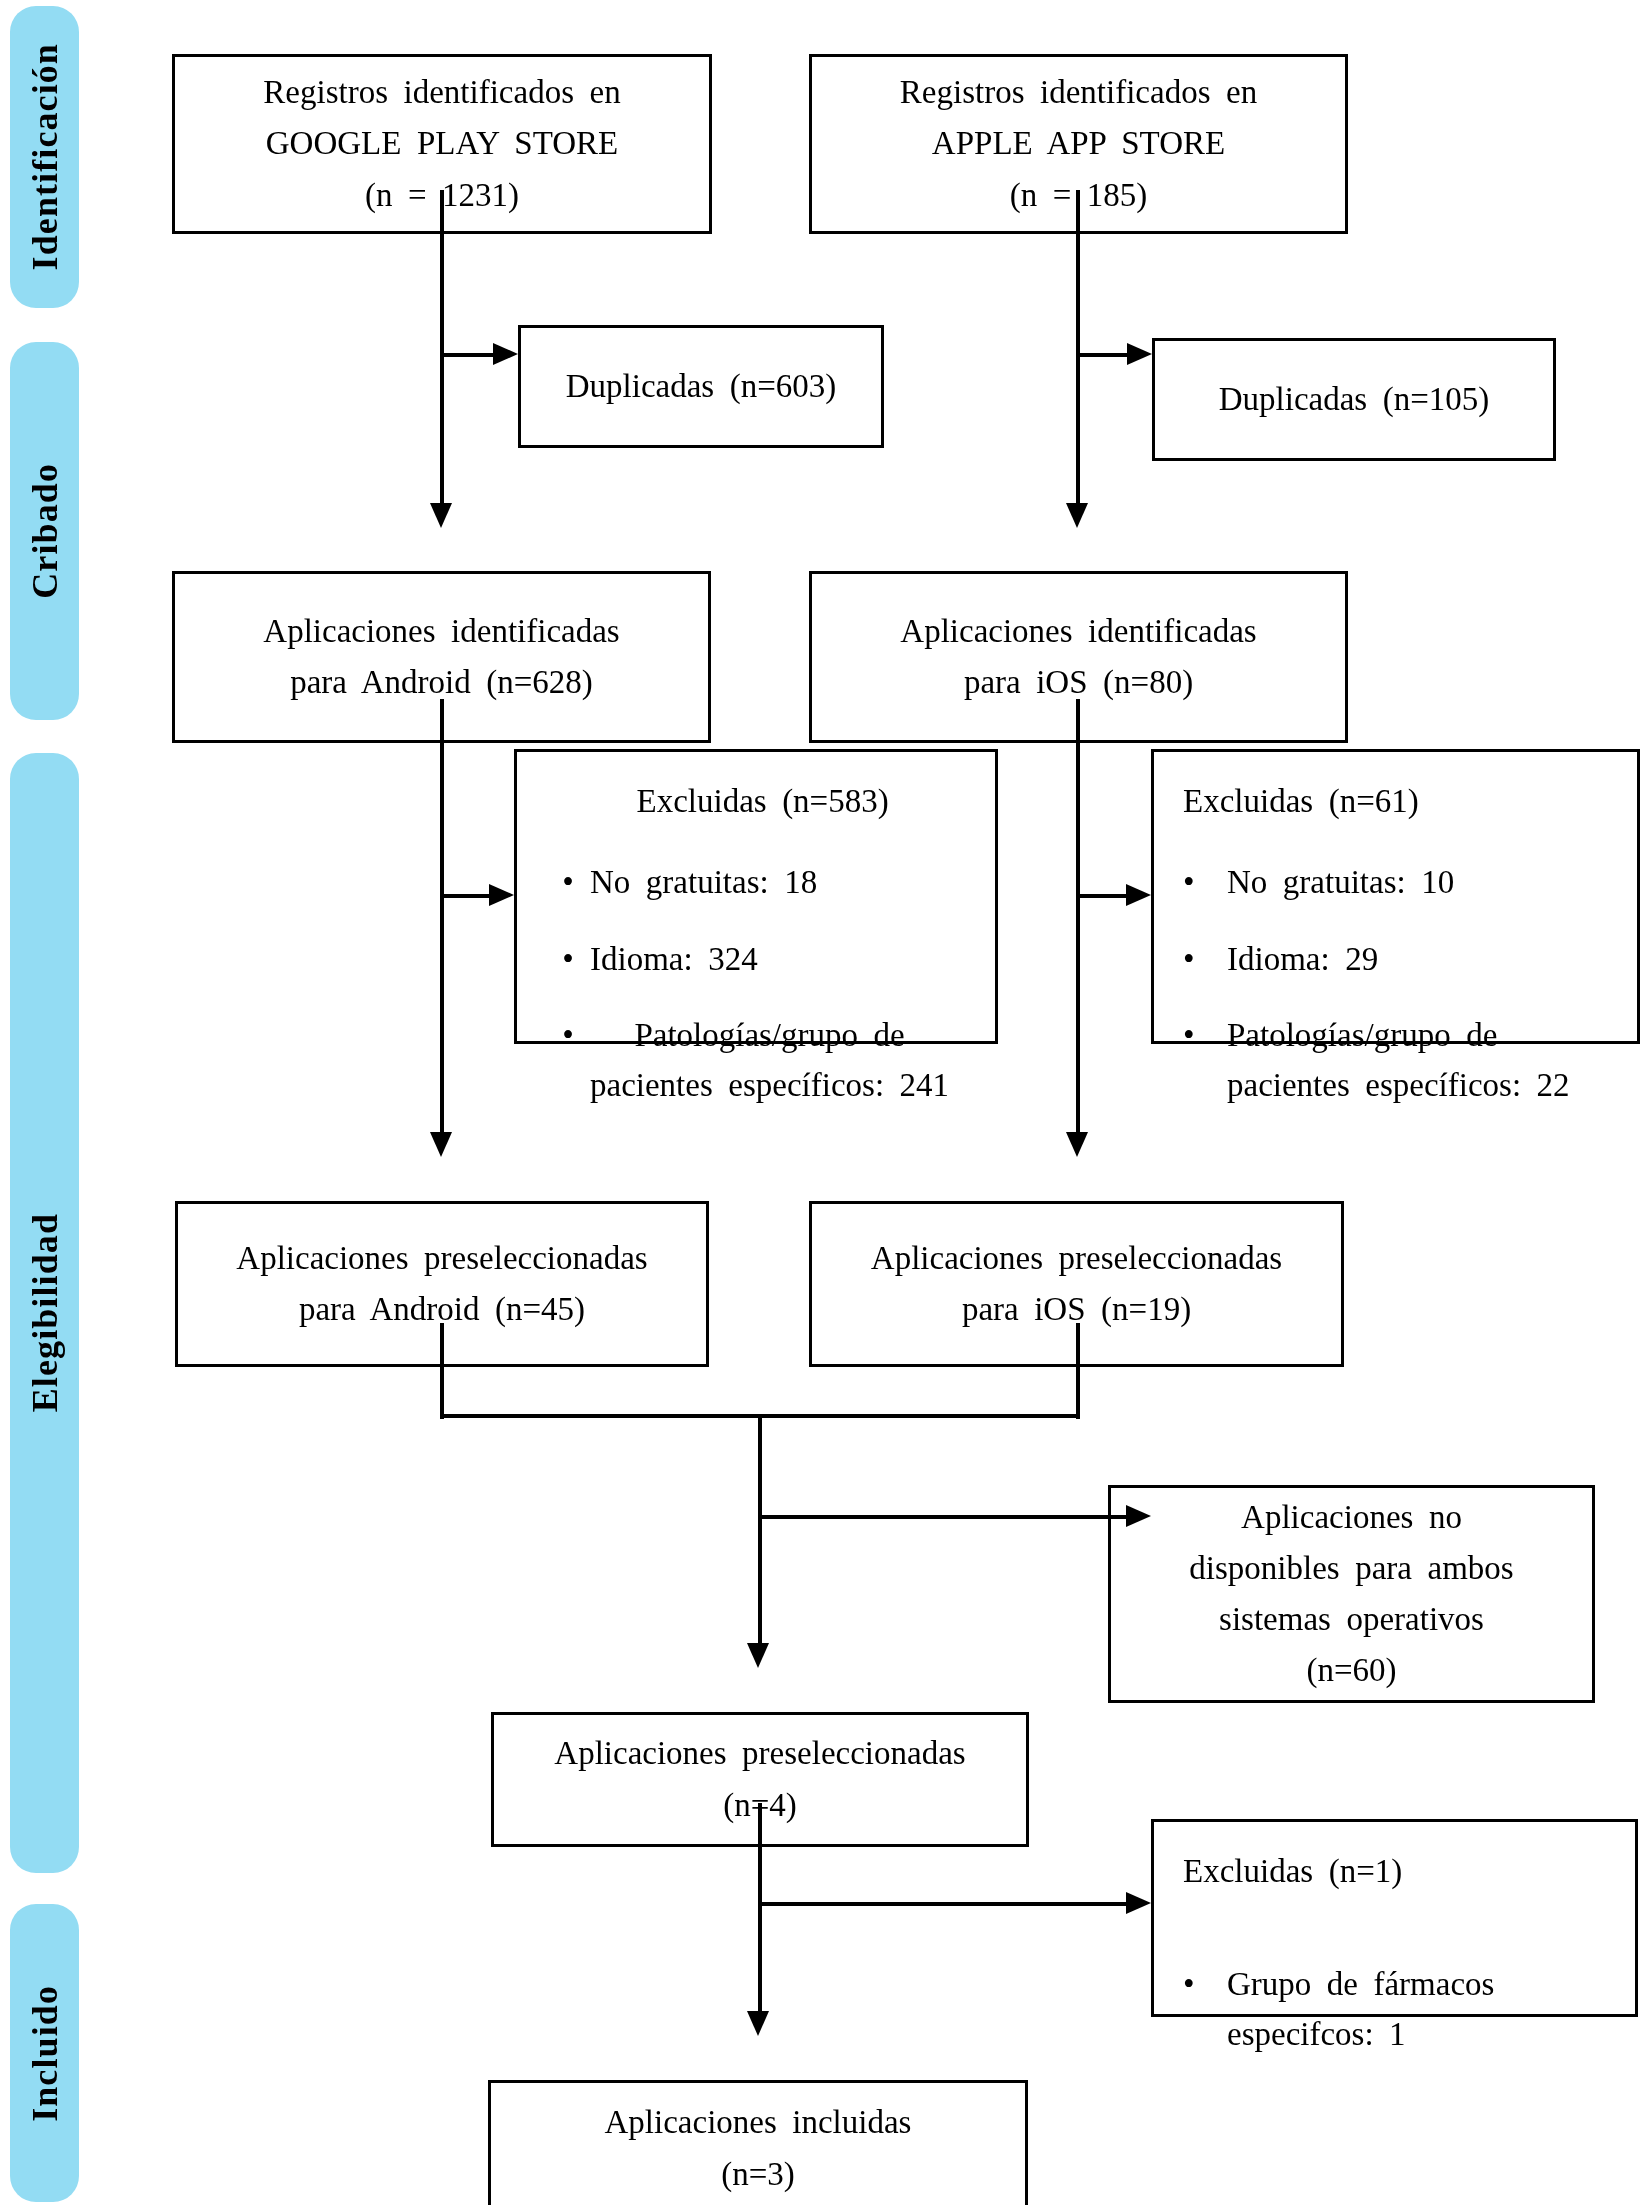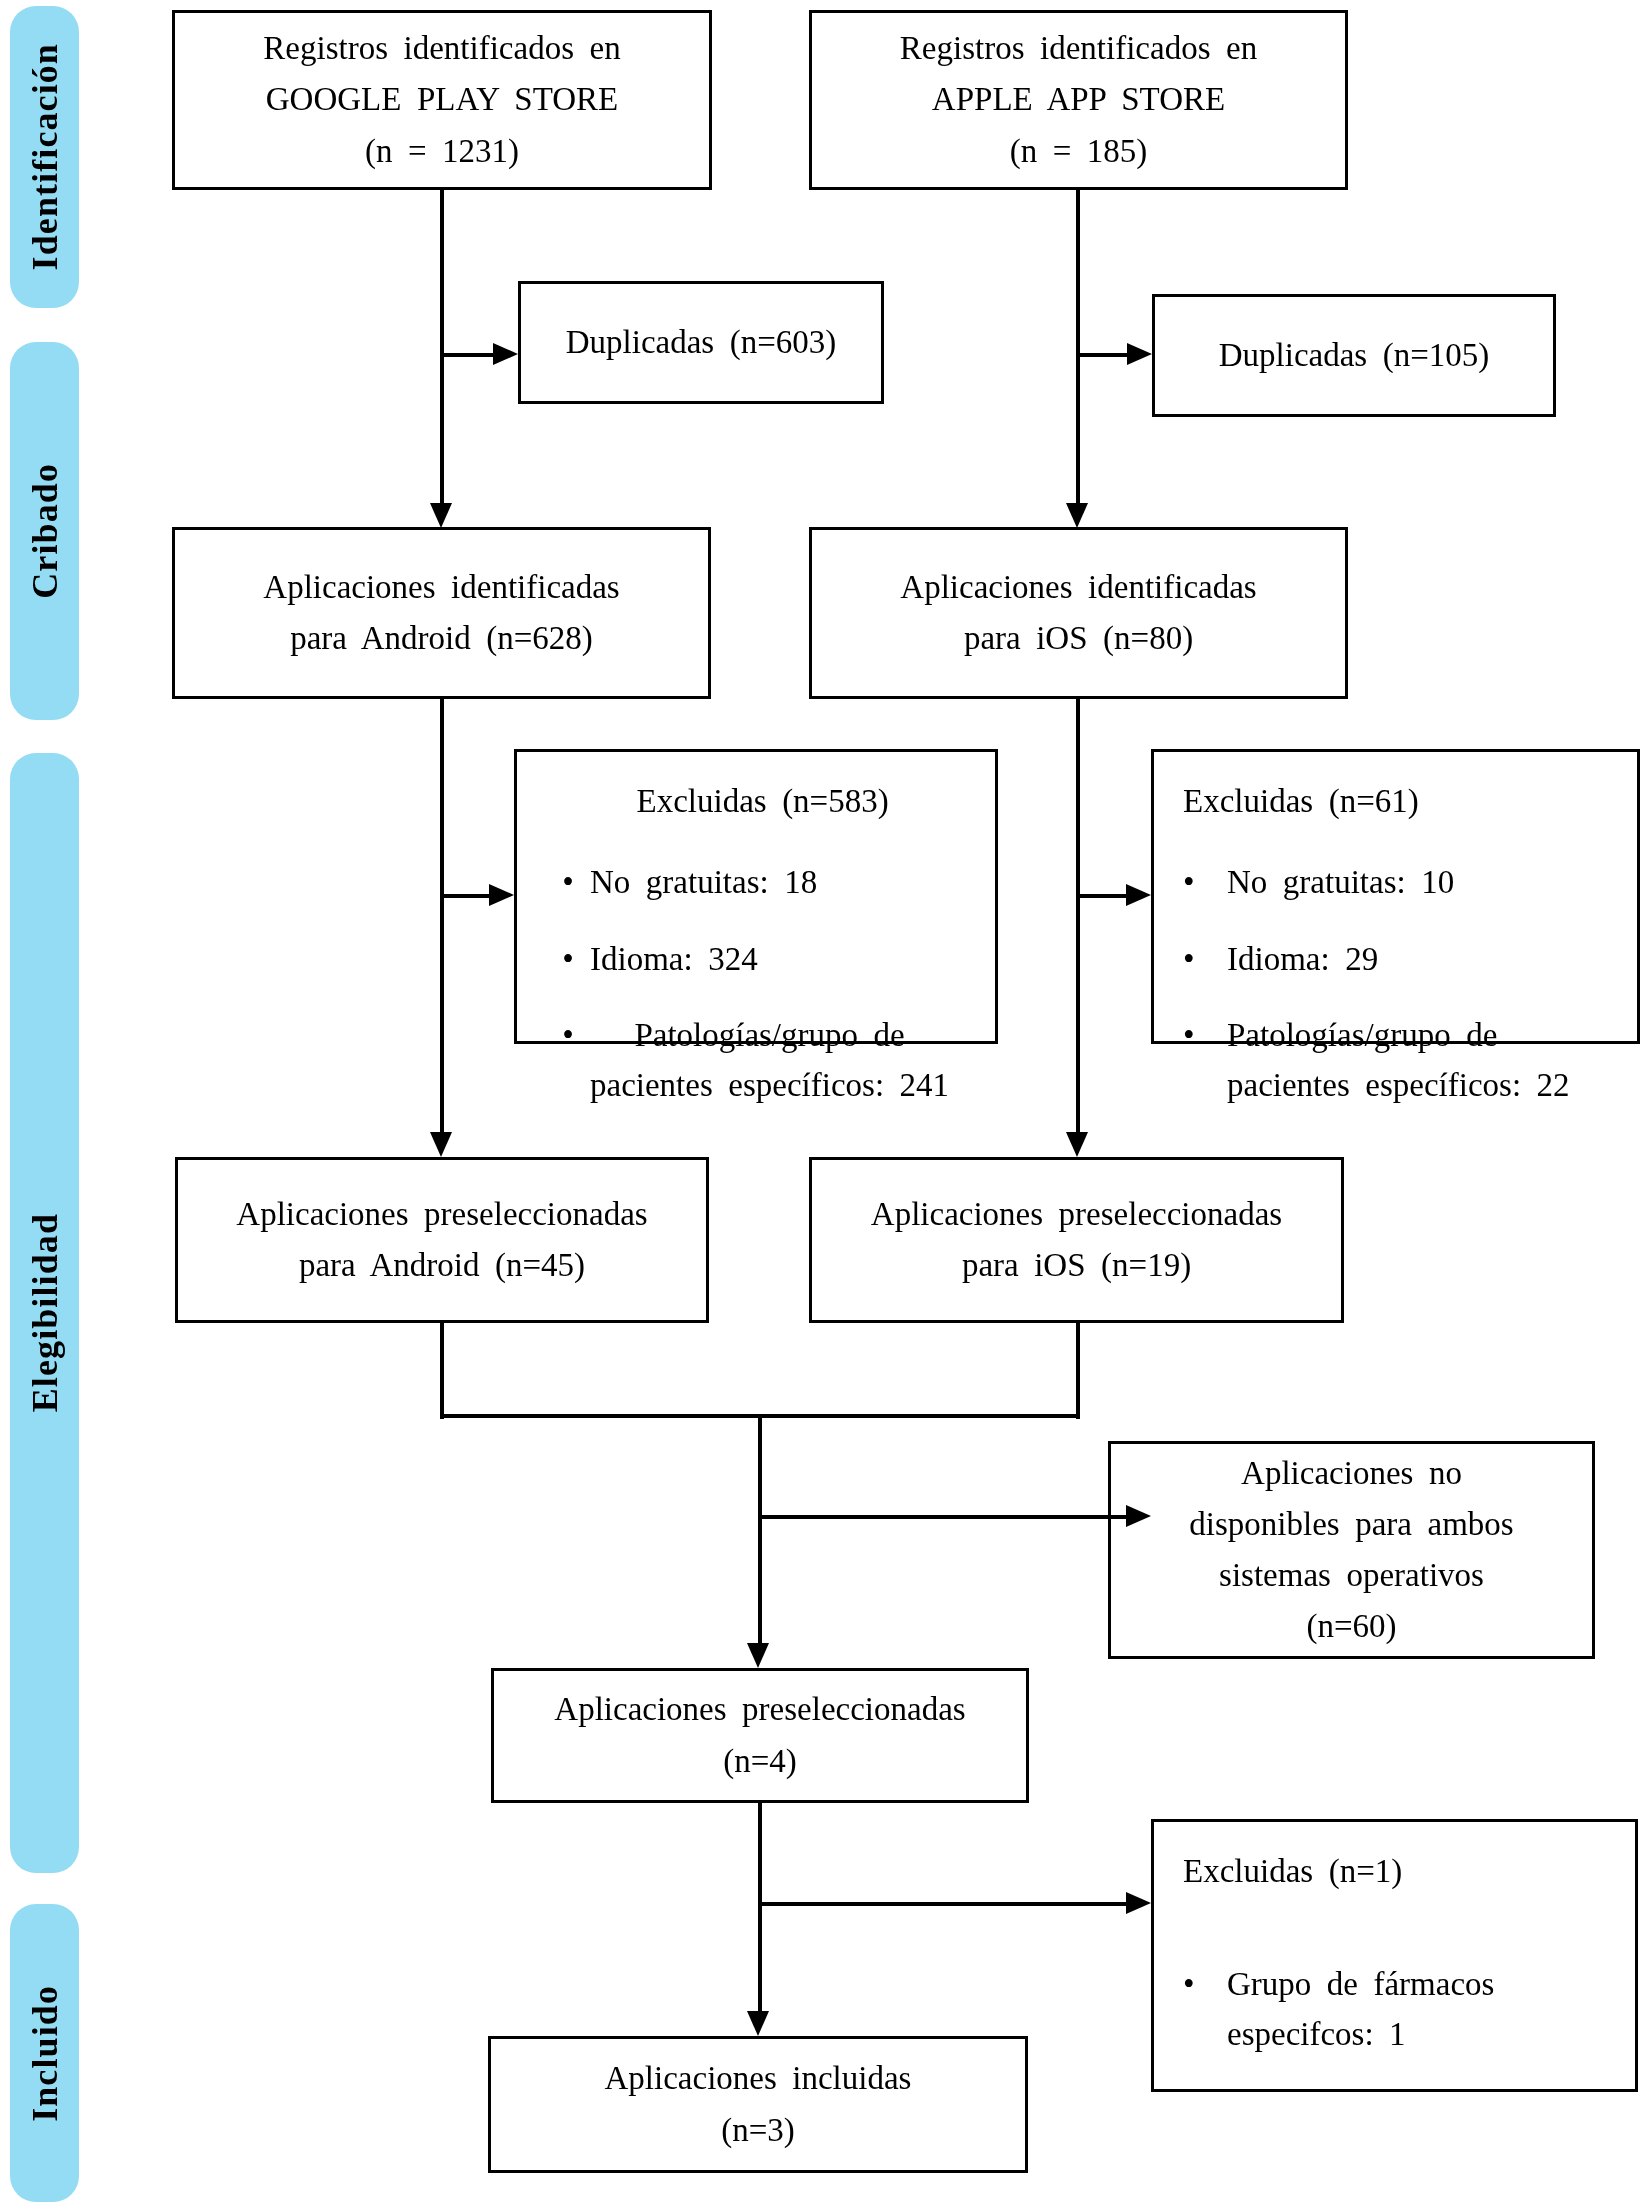--- a/index.html
+++ b/index.html
@@ -14,21 +14,21 @@
     border-radius:26px;display:flex;align-items:center;justify-content:center;
   }
   .stage-label{
     writing-mode:vertical-rl;transform:rotate(180deg);
     font-weight:700;font-size:36px;letter-spacing:1.1px;white-space:nowrap;
   }
   
   .box{
     position:absolute;background:#fff;border:3.9px solid #000;box-sizing:border-box;
   }
-  .box.center{display:flex;flex-direction:column;justify-content:center;align-items:center;text-align:center;}
+  .box.center{display:flex;flex-direction:column;justify-content:center;align-items:center;text-align:center;margin-top:44px;}
   .line{font-size:33px;line-height:1.55;word-spacing:0.22em;white-space:nowrap;}
   
   .excl{padding:26px 15.8px 0 29px;}
   .excl .title{font-size:33px;line-height:1.4;word-spacing:0.22em;margin-bottom:34px;}
   .bullet{display:flex;margin-bottom:27px;}
   .bullet .dot{font-size:33px;width:44px;flex:none;line-height:1.5;}
   .bullet .btext{font-size:33px;line-height:1.5;word-spacing:0.22em;}
   .bullet.spaced{margin-top:66px;}
   
   .vline,.hline{position:absolute;background:#000;}
@@ -136,21 +136,21 @@
     <div class="line">disponibles para ambos</div>
     <div class="line">sistemas operativos</div>
     <div class="line">(n=60)</div>
   </div>
 
   <div class="box center" style="left:491px;top:1668px;width:538px;height:135px;">
     <div class="line">Aplicaciones preseleccionadas</div>
     <div class="line">(n=4)</div>
   </div>
 
-  <div class="box excl" style="left:1151px;top:1819px;width:487px;height:273px;">
+  <div class="box excl" style="left:1151px;top:1819px;width:487px;height:198px;">
     <div class="title">Excluidas (n=1)</div>
     <div class="bullet spaced">
       <div class="dot">•</div>
       <div class="btext">
         <div>Grupo de fármacos</div>
         <div>especifcos: 1</div>
       </div>
     </div>
   </div>
 

